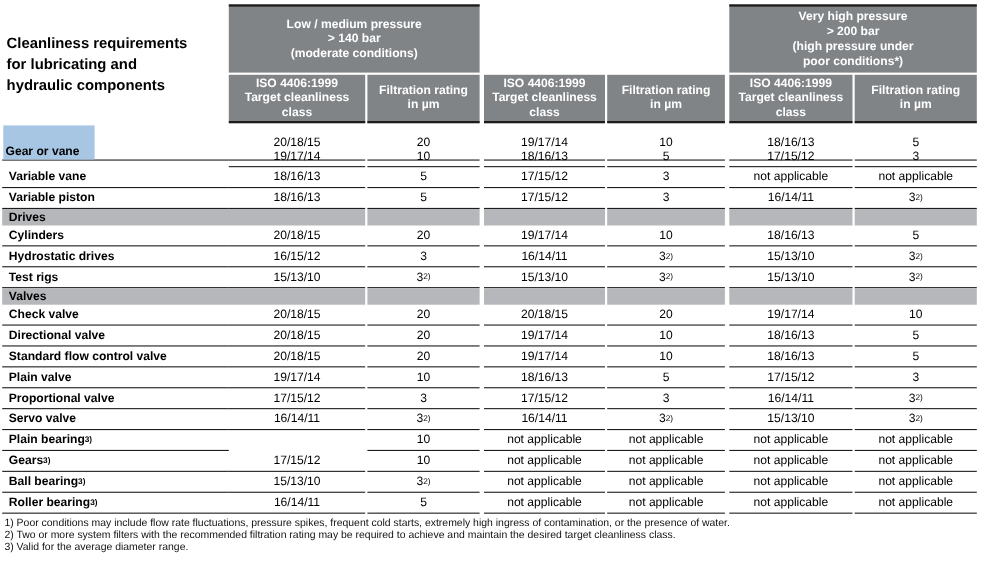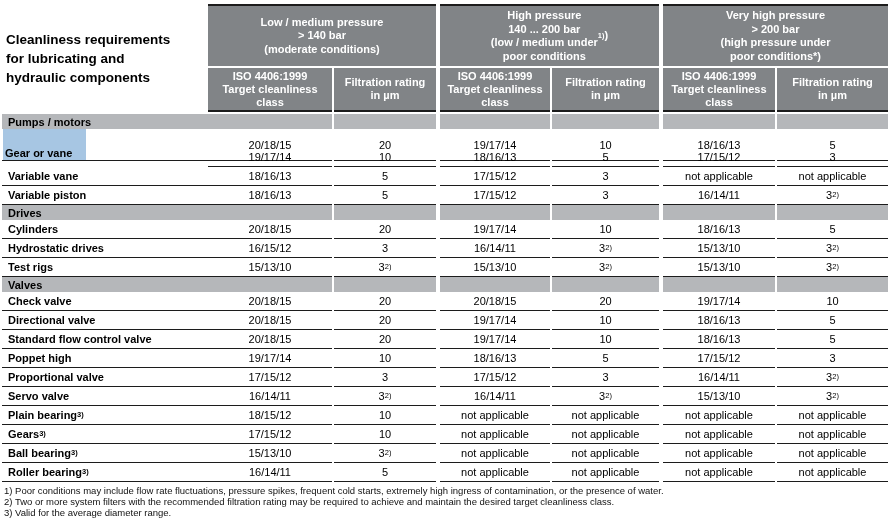--- a/index.html
+++ b/index.html
@@ -94,24 +94,20 @@
 <div class="page">
 
   <div class="grid header">
     <div class="corner">Cleanliness requirements
 for lubricating and
 hydraulic components</div>
 
     <div class="gtitle g1">Low / medium pressure
 &gt; 140 bar
 (moderate conditions)</div>
-    <div class="gtitle g2">High pressure
-140 ... 200 bar
-(low / medium under
-poor conditions<sup>1)</sup>)</div>
     <div class="gtitle g3">Very high pressure
 &gt; 200 bar
 (high pressure under
 poor conditions*)</div>
 
     <div class="sub s1">ISO 4406:1999
 Target cleanliness
 class</div>
     <div class="sub s2">Filtration rating
 in µm</div>
@@ -121,28 +117,20 @@
     <div class="sub s4">Filtration rating
 in µm</div>
     <div class="sub s5">ISO 4406:1999
 Target cleanliness
 class</div>
     <div class="sub s6">Filtration rating
 in µm</div>
   </div>
 
   <div class="tbody">
-      <div class="grid section-row">
-        <div class="section-name" style="grid-column: 1 / span 2;">Pumps / motors</div>
-        <div class="section-fill" style="grid-column: 4;"></div>
-        <div class="section-fill" style="grid-column: 6;"></div>
-        <div class="section-fill" style="grid-column: 8;"></div>
-        <div class="section-fill" style="grid-column: 10;"></div>
-        <div class="section-fill" style="grid-column: 12;"></div>
-      </div>
       <div class="grid data-row">
         <div class="row-label" style="grid-column: 1;">
           <span class="hl">Gear or vane</span>
         </div>
         <div class="val" style="grid-column: 2;">20/18/15</div>
         <div class="val" style="grid-column: 4;">20</div>
         <div class="val" style="grid-column: 6;">19/17/14</div>
         <div class="val" style="grid-column: 8;">10</div>
         <div class="val" style="grid-column: 10;">18/16/13</div>
         <div class="val" style="grid-column: 12;">5</div>
@@ -237,21 +225,21 @@
       <div class="grid data-row">
         <div class="row-label" style="grid-column: 1; text-align: center;">Standard flow control valve</div>
         <div class="val" style="grid-column: 2;">20/18/15</div>
         <div class="val" style="grid-column: 4;">20</div>
         <div class="val" style="grid-column: 6;">19/17/14</div>
         <div class="val" style="grid-column: 8;">10</div>
         <div class="val" style="grid-column: 10;">18/16/13</div>
         <div class="val" style="grid-column: 12;">5</div>
       </div>
       <div class="grid data-row">
-        <div class="row-label" style="grid-column: 1;">Poppet high</div>
+        <div class="row-label" style="grid-column: 1;">Plain valve</div>
         <div class="val" style="grid-column: 2;">19/17/14</div>
         <div class="val" style="grid-column: 4;">10</div>
         <div class="val" style="grid-column: 6;">18/16/13</div>
         <div class="val" style="grid-column: 8;">5</div>
         <div class="val" style="grid-column: 10;">17/15/12</div>
         <div class="val" style="grid-column: 12;">3</div>
       </div>
       <div class="grid data-row">
         <div class="row-label" style="grid-column: 1;">Proportional valve</div>
         <div class="val" style="grid-column: 2;">17/15/12</div>
@@ -265,21 +253,20 @@
         <div class="row-label" style="grid-column: 1;">Servo valve</div>
         <div class="val" style="grid-column: 2;">16/14/11</div>
         <div class="val" style="grid-column: 4;">3<sup>2)</sup></div>
         <div class="val" style="grid-column: 6;">16/14/11</div>
         <div class="val" style="grid-column: 8;">3<sup>2)</sup></div>
         <div class="val" style="grid-column: 10;">15/13/10</div>
         <div class="val" style="grid-column: 12;">3<sup>2)</sup></div>
       </div>
       <div class="grid data-row">
         <div class="row-label" style="grid-column: 1;">Plain bearing<sup>3)</sup></div>
-        <div class="val" style="grid-column: 2;">18/15/12</div>
         <div class="val" style="grid-column: 4;">10</div>
         <div class="val" style="grid-column: 6;">not applicable</div>
         <div class="val" style="grid-column: 8;">not applicable</div>
         <div class="val" style="grid-column: 10;">not applicable</div>
         <div class="val" style="grid-column: 12;">not applicable</div>
       </div>
       <div class="grid data-row">
         <div class="row-label" style="grid-column: 1;">Gears<sup>3)</sup></div>
         <div class="val" style="grid-column: 2;">17/15/12</div>
         <div class="val" style="grid-column: 4;">10</div>

